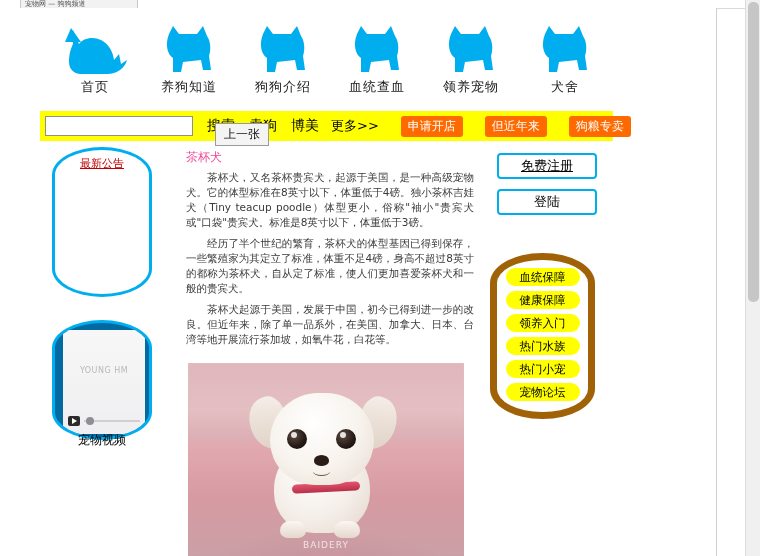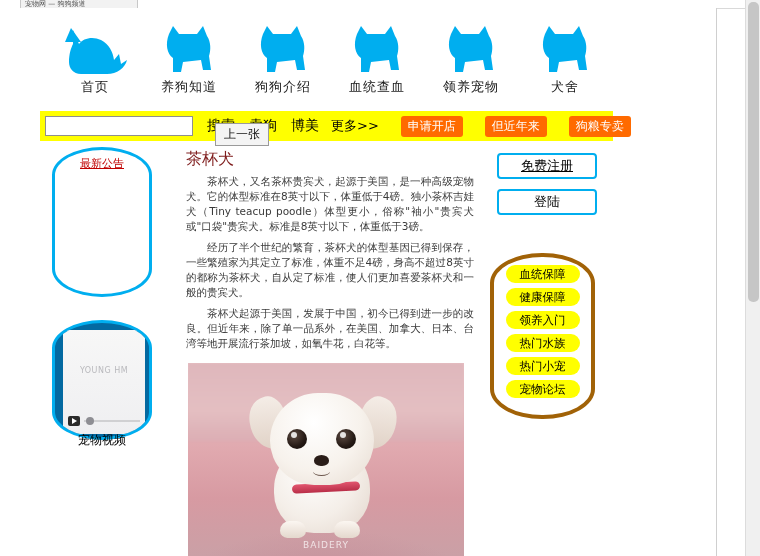--- a/index.html
+++ b/index.html
@@ -242,22 +242,22 @@
     color: #000;
   }
 
   
   #article {
     position: absolute;
     left: 186px; top: 141px;
     width: 288px;
   }
   #article-title {
-    font-size: 16px;
-    color: #7f1d1d;
+    font-size: 12px;
+    color: #ec4899;
     margin-bottom: 4px;
   }
   .para {
     font-size: 10.5px;
     line-height: 15px;
     color: #3a3a3a;
     text-align: justify;
     margin-bottom: 6px;
     text-indent: 21px;
   }
@@ -370,21 +370,21 @@
     cursor: pointer;
     box-sizing: border-box;
   }
   #btn-register { top: 145px; text-decoration: underline; }
   #btn-login { top: 181px; }
 
   #tag-box {
     position: absolute;
     left: 490px; top: 245px;
     width: 105px; height: 166px;
-    border: 4px solid #a16207;
+    border: 7px solid #a16207;
     border-radius: 52px / 30px;
     box-sizing: border-box;
     padding-top: 8px;
   }
   .tag {
     width: 74px; height: 18px;
     margin: 0 auto 5px auto;
     background: #ffff00;
     border-radius: 9px;
     font-size: 11.5px;

